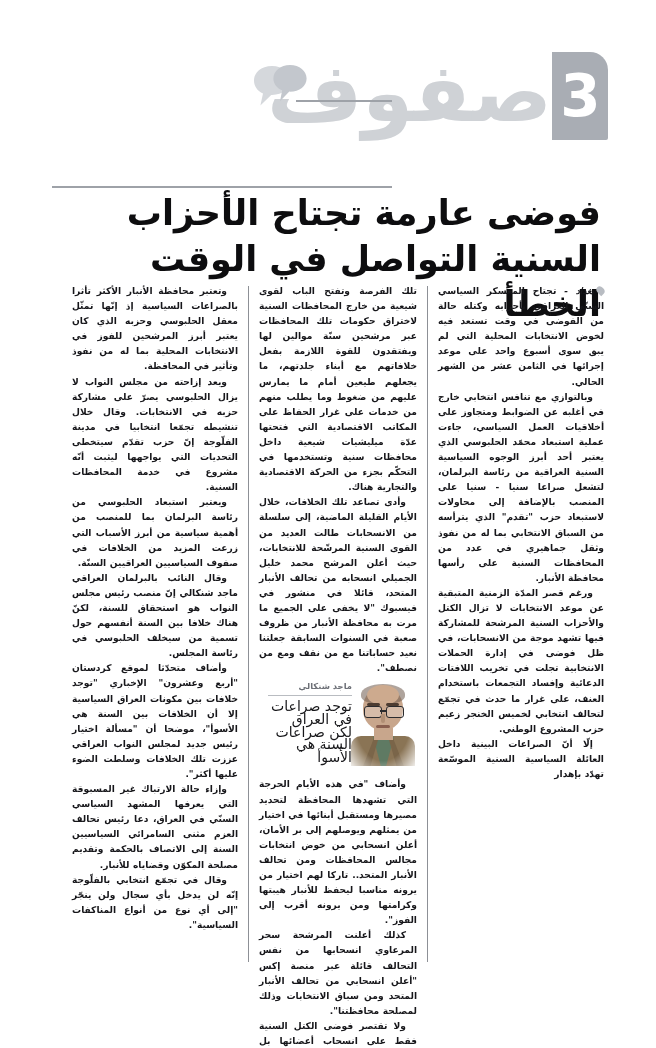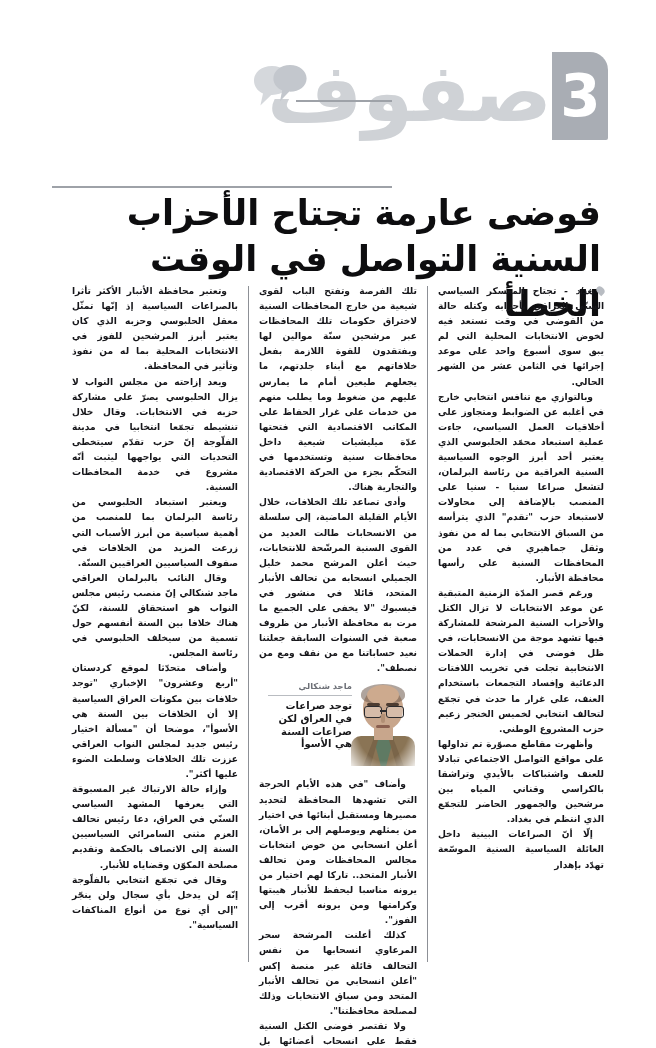--- a/index.html
+++ b/index.html
@@ -207,22 +207,22 @@
     margin-bottom: 3px;
     white-space: nowrap;
   }
   #figure-rule {
     width: 100%;
     height: 1px;
     background: #b9bcc1;
     margin-bottom: 4px;
   }
   #figure-quote {
-    font-size: 10px;
-    font-weight: 700;
+    font-size: 14px;
+    font-weight: 400;
     color: #17171a;
     line-height: 12.6px;
   }
 
   
   .photo-canvas { position: absolute; inset: 0; }
   .ph-bg     { position:absolute; inset:0; background:#ffffff; }
   .ph-head   { position:absolute; left:14px; top:6px;  width:40px; height:44px; border-radius:50% 50% 46% 46%; background:#c8a68c; }
   .ph-hairl  { position:absolute; left:12px; top:4px;  width:44px; height:20px; border-radius:50% 50% 40% 40%; background:#6d5a4c; opacity:.55;}
   .ph-bald   { position:absolute; left:18px; top:5px;  width:32px; height:20px; border-radius:50%; background:#cdaa8e; }
@@ -275,21 +275,20 @@
 
   <div id="article-body">
 
     <div class="column col-right">
       <p class="para first">
         <span class="dateline-marker"></span><span class="dateline-text">بغداد -</span>
         <span>تجتاح المعسكر السياسي السنّي العراقي بأحزابه وكتله حالة من الفوضى في وقت تستعد فيه لخوض الانتخابات المحلية التي لم يبق سوى أسبوع واحد على موعد إجرائها في الثامن عشر من الشهر الحالي.</span>
       </p>
       <p class="para">وبالتوازي مع تنافس انتخابي خارج في أغلبه عن الضوابط ومتجاوز على أخلاقيات العمل السياسي، جاءت عملية استبعاد محمّد الحلبوسي الذي يعتبر أحد أبرز الوجوه السياسية السنية العراقية من رئاسة البرلمان، لتشعل صراعا سنيا - سنيا على المنصب بالإضافة إلى محاولات لاستبعاد حزب "تقدم" الذي يترأسه من السباق الانتخابي بما له من نفوذ وثقل جماهيري في عدد من المحافظات السنية على رأسها محافظة الأنبار.</p>
       <p class="para">ورغم قصر المدّة الزمنية المتبقية عن موعد الانتخابات لا تزال الكتل والأحزاب السنية المرشحة للمشاركة فيها تشهد موجة من الانسحابات، في ظل فوضى في إدارة الحملات الانتخابية تجلت في تخريب اللافتات الدعائية وإفساد التجمعات باستخدام العنف، على غرار ما حدث في تجمّع لتحالف انتخابي لخميس الخنجر زعيم حزب المشروع الوطني.</p>
-      <p class="para">وأظهرت مقاطع مصوّرة تم تداولها على مواقع التواصل الاجتماعي تبادلا للعنف واشتباكات بالأيدي وتراشقا بالكراسي وقناني المياه بين مرشحين والجمهور الحاضر للتجمّع الذي انتظم في بغداد.</p>
       <p class="para">إلّا أنّ الصراعات البينية داخل العائلة السياسية السنية الموسّعة تهدّد بإهدار</p>
     </div>
 
     <div class="col-divider"></div>
 
     <div class="column col-mid">
       <p class="para first">تلك الفرصة وتفتح الباب لقوى شيعية من خارج المحافظات السنية لاختراق حكومات تلك المحافظات عبر مرشحين سنّة موالين لها ويفتقدون للقوة اللازمة بفعل خلافاتهم مع أبناء جلدتهم، ما يجعلهم طيعين أمام ما يمارس عليهم من ضغوط وما يطلب منهم من خدمات على غرار الحفاظ على المكاتب الاقتصادية التي فتحتها عدّة ميليشيات شيعية داخل محافظات سنية وتستخدمها في التحكّم بجزء من الحركة الاقتصادية والتجارية هناك.</p>
       <p class="para">وأدى تصاعد تلك الخلافات، خلال الأيام القليلة الماضية، إلى سلسلة من الانسحابات طالت العديد من القوى السنية المرشّحة للانتخابات، حيث أعلن المرشح محمد خليل الجميلي انسحابه من تحالف الأنبار المتحد، قائلا في منشور في فيسبوك "لا يخفى على الجميع ما مرت به محافظة الأنبار من ظروف صعبة في السنوات السابقة جعلتنا نعيد حساباتنا مع من نقف ومع من نصطف".</p>
 
       <div id="figure-block">

